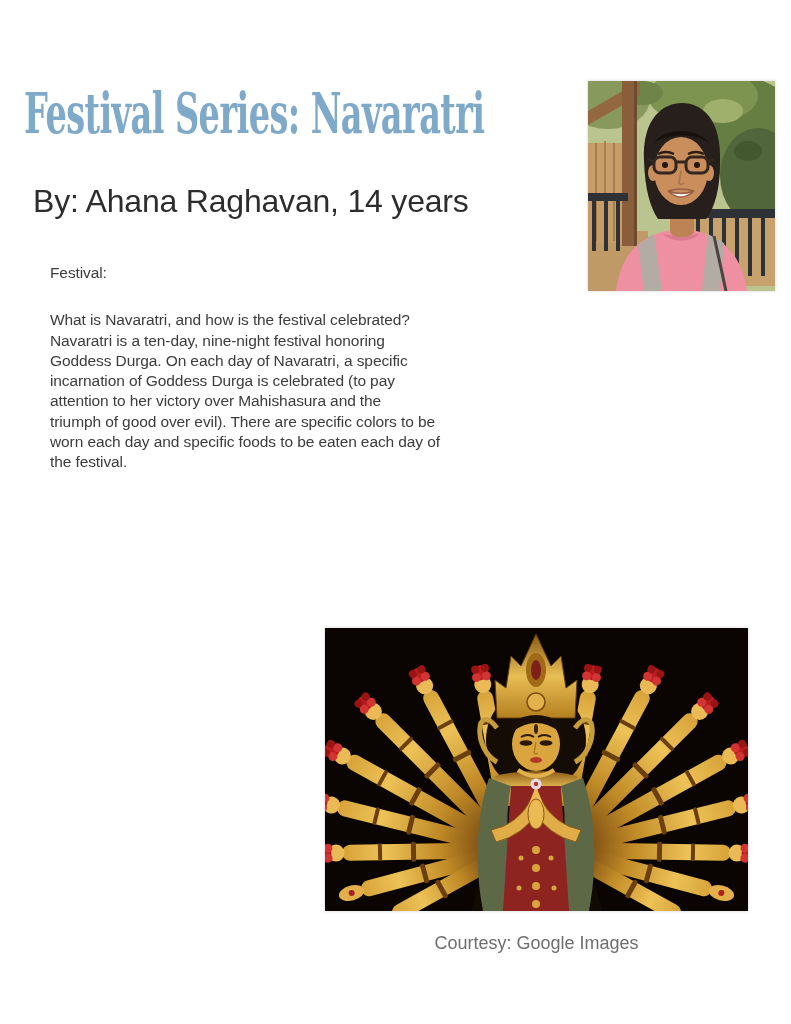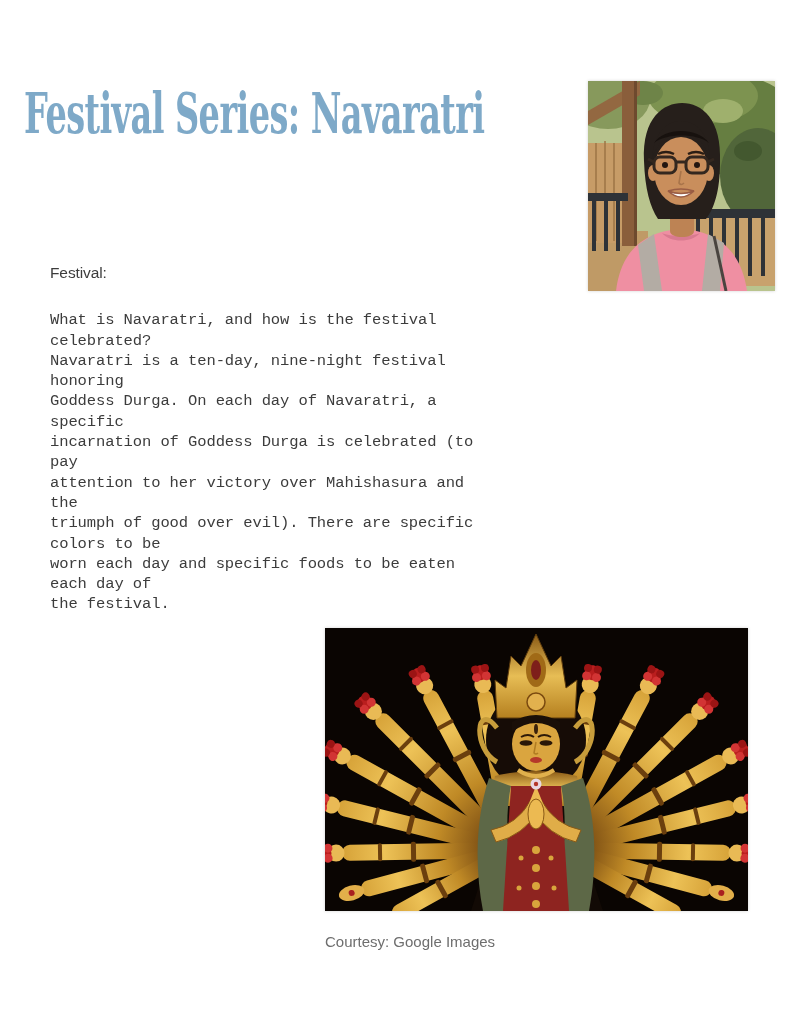--- a/index.html
+++ b/index.html
@@ -35,44 +35,46 @@
     color:var(--byline-text);
     letter-spacing:-.2px;
     white-space:nowrap;
   }
   .article{
     position:absolute;left:50px;top:232px;width:435px;
     font-size:15.5px;line-height:20.3px;
     color:var(--body-text);
     letter-spacing:-.1px;
   }
-  .article .para{white-space:pre-line;margin-top:27px;font-family:Liberation Mono, monospace;}
+  .article .para{white-space:pre-line;margin-top:27px;}
   .article .lead{white-space:pre-line;}
   .photo{
     position:absolute;
     box-shadow:0 0 3px rgba(0,0,0,.18);
     background:#000;
     overflow:hidden;
   }
   .author-photo{left:588px;top:50px;width:187px;height:210px;}
   .durga-photo{left:325px;top:597px;width:423px;height:283px;}
   .photo svg{display:block;width:100%;height:100%;}
   .caption{
     position:absolute;left:325px;top:901px;width:423px;
-    font-size:15px;line-height:1.3;
+    text-align:center;
+    font-size:18px;line-height:1.3;
     color:var(--caption-gray);
   }
 </style>
 </head>
 <body>
 
 <div class="page">
 
   <h1 class="title">Festival Series: Navaratri</h1>
 
+  <div class="byline">By: Ahana Raghavan, 14 years</div>
 
   <div class="photo author-photo" title="Author portrait outdoors, pink shirt, glasses">
     <svg viewBox="0 0 187 210" preserveAspectRatio="none">
 
       <rect width="187" height="210" fill="#b9c48e"></rect>
       <ellipse cx="148" cy="45" rx="62" ry="50" fill="#667e41"></ellipse>
       <ellipse cx="170" cy="95" rx="38" ry="48" fill="#51663a"></ellipse>
       <ellipse cx="115" cy="15" rx="55" ry="28" fill="#7d9350"></ellipse>
       <ellipse cx="20" cy="18" rx="42" ry="30" fill="#87995c"></ellipse>
       <ellipse cx="135" cy="30" rx="20" ry="12" fill="#9fb06d"></ellipse>

